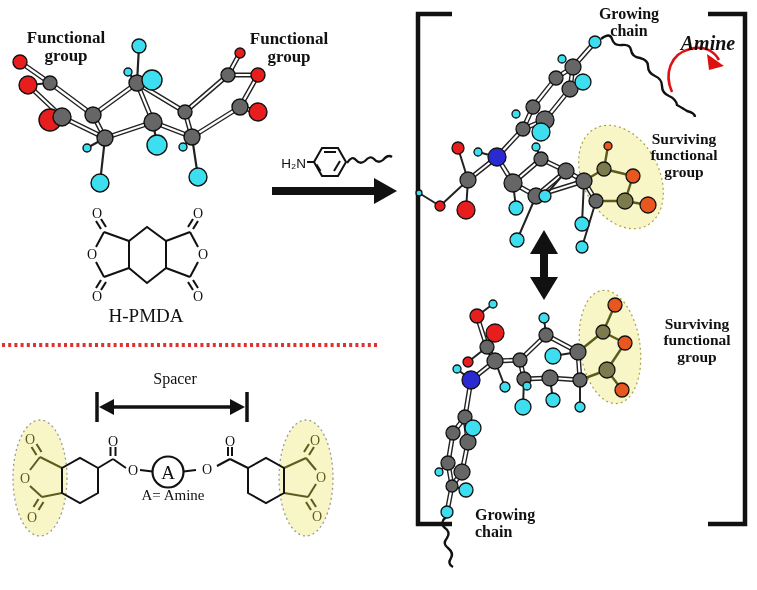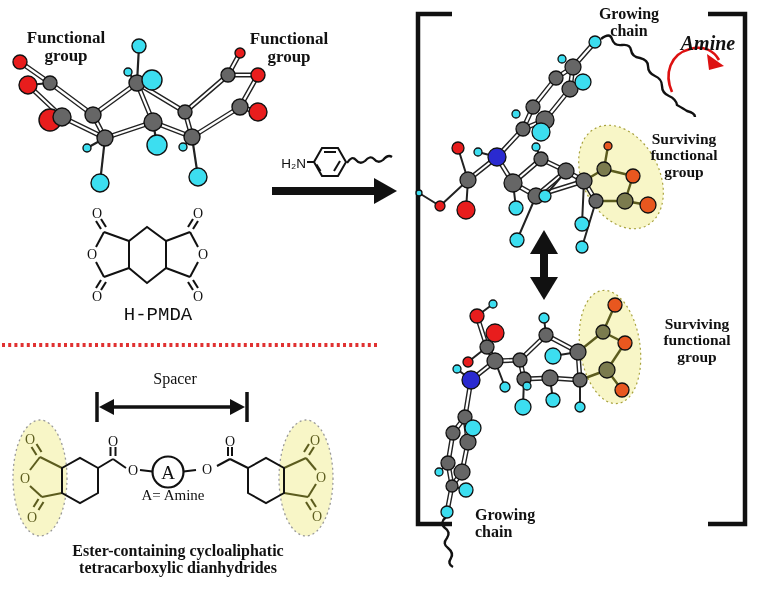--- a/index.html
+++ b/index.html
@@ -432,28 +432,24 @@
 </svg>
 
   <div class="lbl bold ctr" style="left:66px;top:29px;font-size:17px;">
     <div>Functional</div>
     <div>group</div>
   </div>
   <div class="lbl bold ctr" style="left:289px;top:30px;font-size:17px;">
     <div>Functional</div>
     <div>group</div>
   </div>
-  <div class="lbl ctr" style="left:158px;top:306px;font-size:19px;font-family:Liberation Mono, monospace;">H-PMDA</div>
+  <div class="lbl ctr" style="left:146px;top:306px;font-size:19px;">H-PMDA</div>
 
   <div class="lbl ctr" style="left:175px;top:371px;font-size:16px;">Spacer</div>
   <div class="lbl ctr" style="left:173px;top:488px;font-size:15px;">A= Amine</div>
-  <div class="lbl bold ctr" style="left:178px;top:543px;font-size:16px;">
-    <div>Ester-containing cycloaliphatic</div>
-    <div>tetracarboxylic dianhydrides</div>
-  </div>
 
   <div class="lbl bold ctr" style="left:629px;top:6px;font-size:16px;">
     <div>Growing</div>
     <div>chain</div>
   </div>
   <div class="lbl bold ctr" style="left:708px;top:33px;font-size:20px;font-style:italic;">Amine</div>
   <div class="lbl bold ctr" style="left:684px;top:131px;font-size:15.5px;">
     <div>Surviving</div>
     <div>functional</div>
     <div>group</div>

